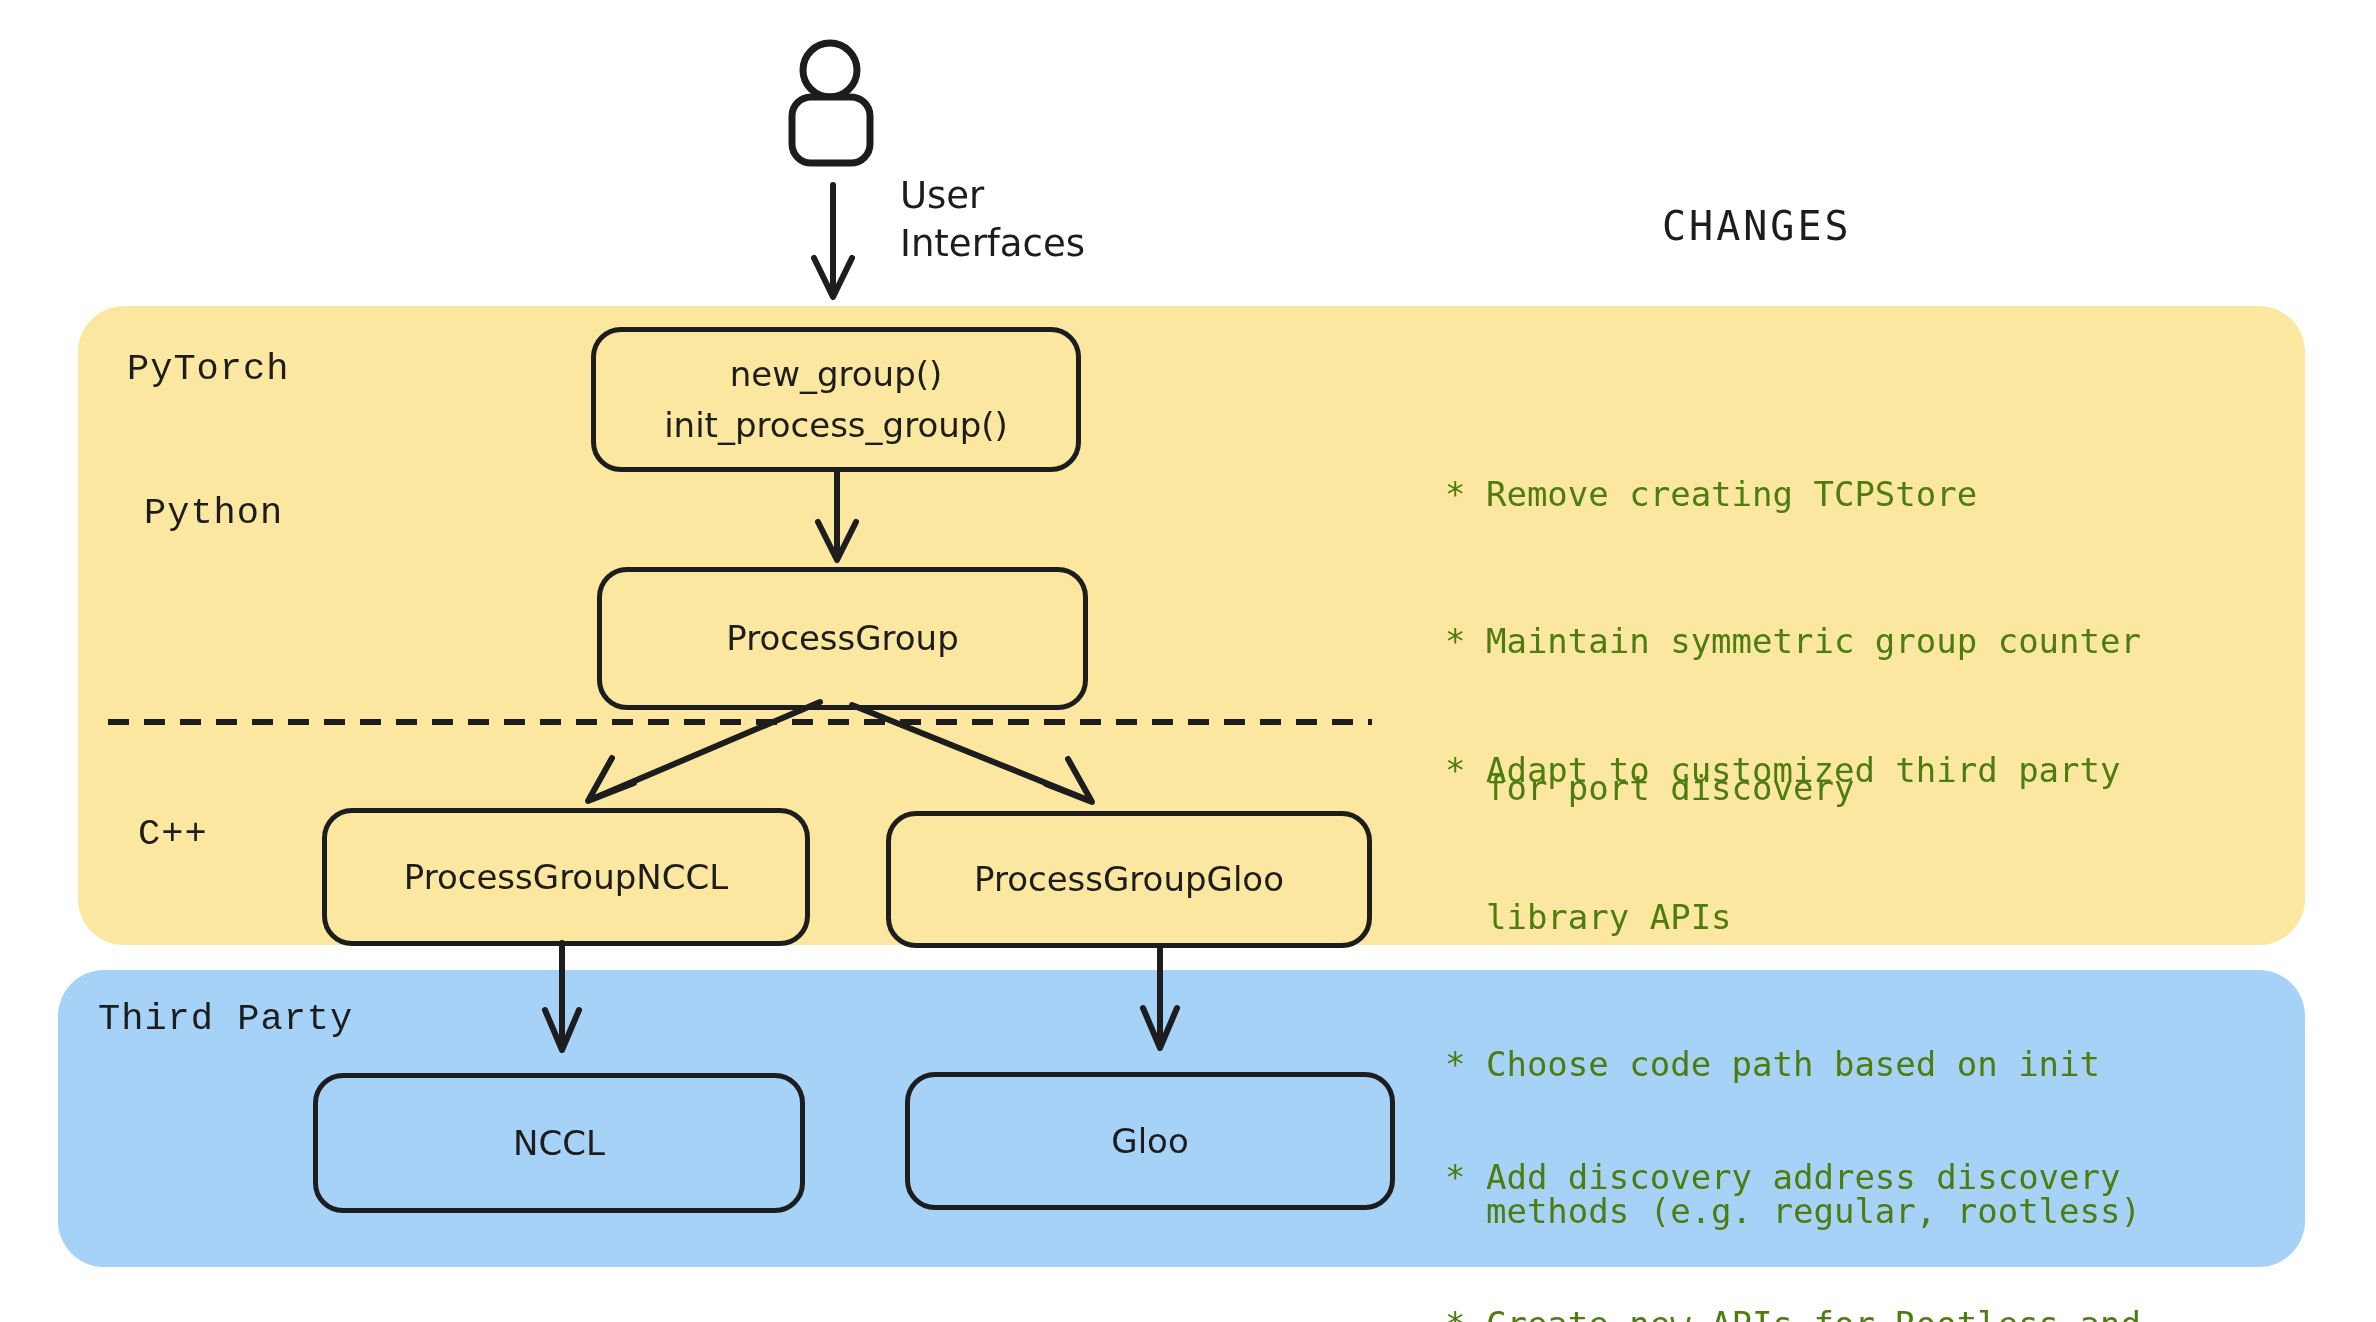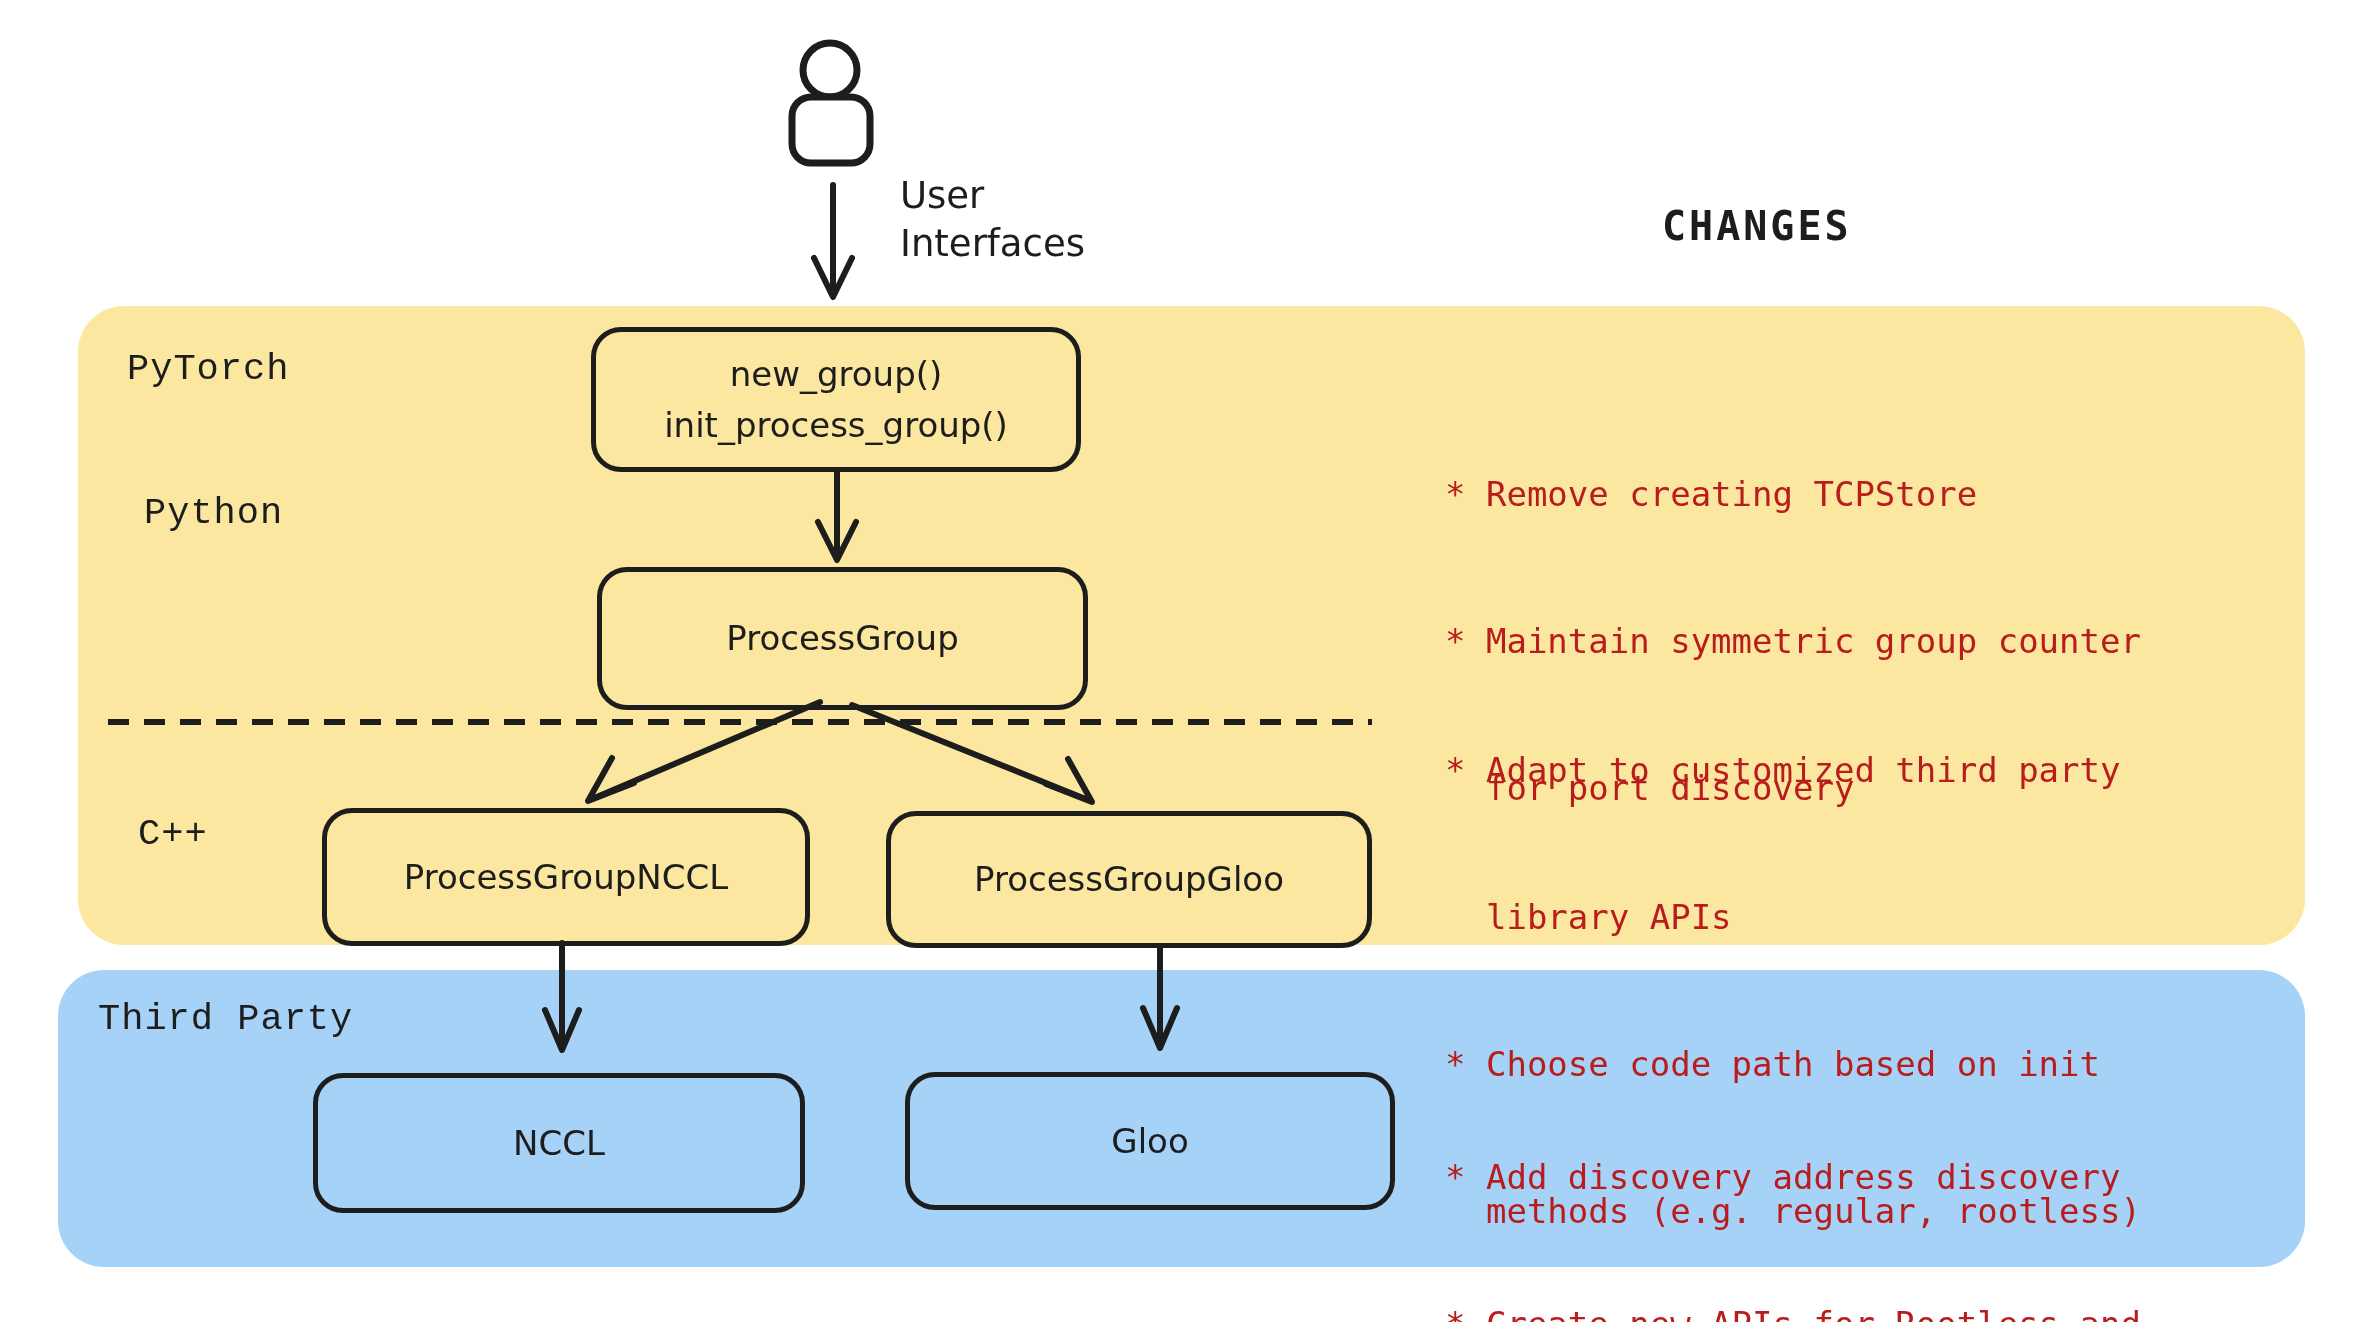--- a/index.html
+++ b/index.html
@@ -33,27 +33,27 @@
     position:absolute;z-index:2;
     font-size:37px;letter-spacing:1px;font-family:Liberation Mono, monospace;
   }
   .ui-label{
     position:absolute;left:900px;top:172px;z-index:2;
     font-size:37px;line-height:48px;
   }
   .changes-title{
     position:absolute;left:1662px;top:203px;z-index:2;
     font-family:"DejaVu Sans Mono",monospace;
-    font-weight:bold;font-size:40px;letter-spacing:3px;
+    font-weight:normal;font-size:40px;letter-spacing:3px;
   }
   .bullets{
     position:absolute;left:1445px;z-index:2;
     font-family:"DejaVu Sans Mono",monospace;
     font-size:34px;line-height:49px;
-    white-space:pre;color:#b91c1c;
+    white-space:pre;color:#4d7c0f;
   }
   .bullets.g1{top:372px;}
   .bullets.g2{top:648px;}
   .bullets.g3{top:1055px;}
 </style>
 </head>
 <body>
 
 <div id="canvas">
 

